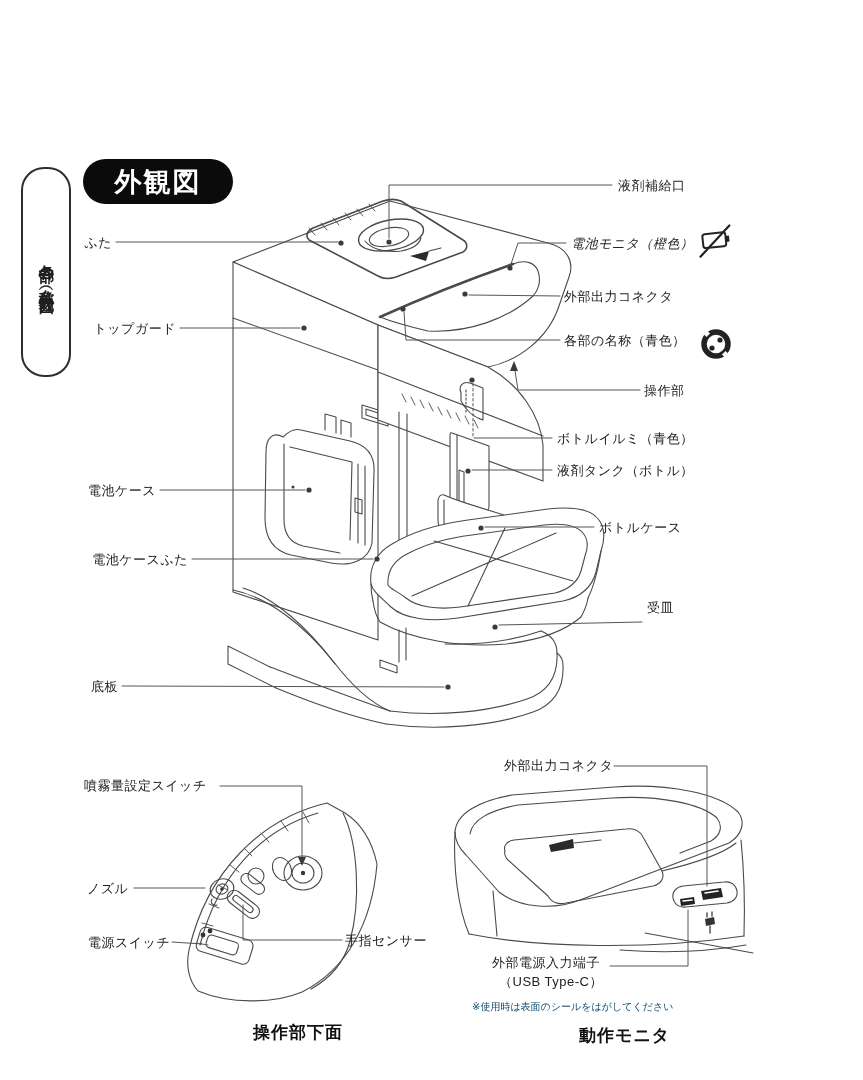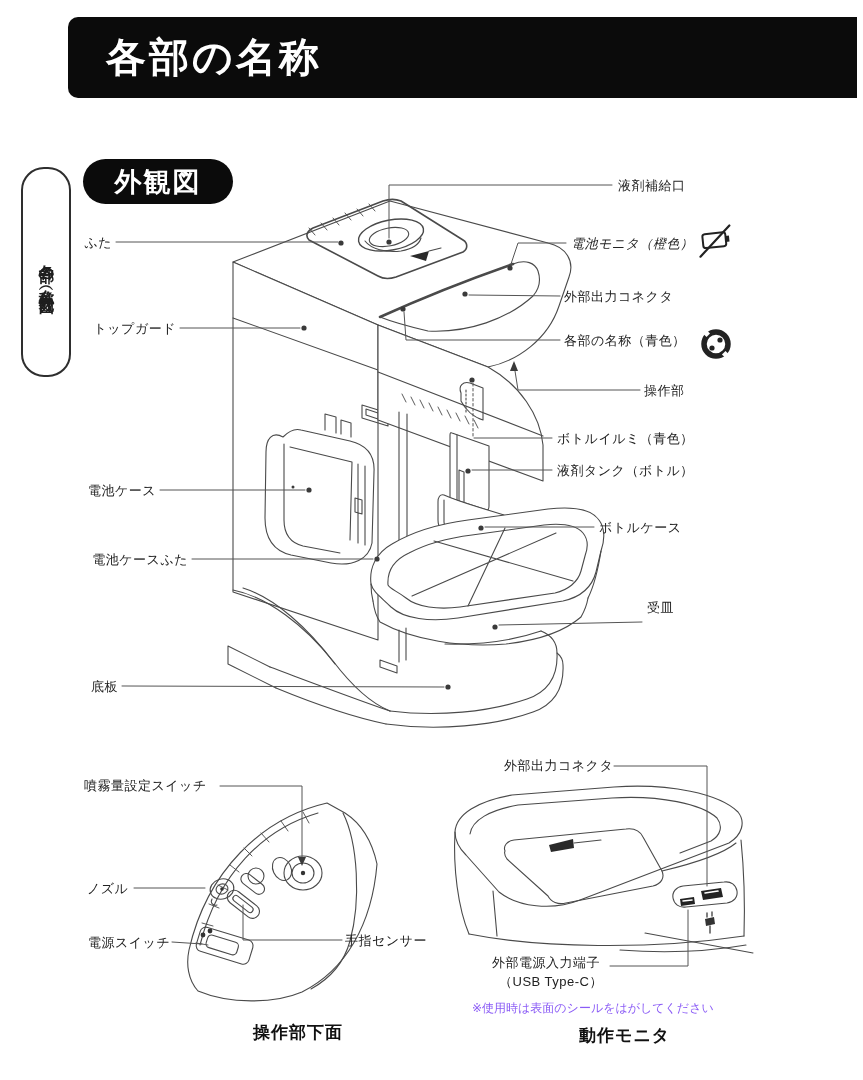--- a/index.html
+++ b/index.html
@@ -12,21 +12,21 @@
   .pill{position:absolute;left:83px;top:134px;width:150px;height:45px;background:#0b0b0b;
         border-radius:23px;display:flex;align-items:center;justify-content:center;margin-top:25px;}
   .pill .t{color:#ffffff;font-size:27px;font-weight:bold;letter-spacing:2px;}
   .sidetab{position:absolute;left:21px;top:167px;width:46px;height:206px;border:2px solid #2e2e2e;
            border-radius:23px;display:flex;align-items:center;justify-content:center;background:#fff;}
   .sidetab .t{writing-mode:vertical-rl;text-orientation:mixed;font-size:15.5px;font-weight:600;
               letter-spacing:2px;color:#1f1f1f;}
   .lbl{position:absolute;font-size:13px;letter-spacing:0.5px;white-space:nowrap;color:#222;}
   .lbl.r{text-align:right;}
   .cap{position:absolute;font-size:17px;font-weight:bold;letter-spacing:1px;white-space:nowrap;color:#111;}
-  .note{position:absolute;font-size:12px;white-space:nowrap;color:#8b5cf6;text-align:center;}
+  .note{position:absolute;font-size:10px;white-space:nowrap;color:#0c4a6e;text-align:center;}
 </style>
 </head>
 <body>
 
 <div id="page">
 
   <svg id="artwork" width="863" height="1080" viewBox="0 0 863 1080">
     <g stroke="#4a4a4a" stroke-width="1.1" fill="none" stroke-linejoin="round" stroke-linecap="round">
 
       <g>
@@ -191,23 +191,20 @@
       <g>
         <circle cx="716" cy="344" r="12" fill="#fff" stroke="#222" stroke-width="5.5"></circle>
         <circle cx="712" cy="348" r="2.6" fill="#222" stroke="none"></circle>
         <circle cx="720" cy="340" r="2.6" fill="#222" stroke="none"></circle>
         <rect x="704" y="331" width="5" height="5" fill="#fff" stroke="none" transform="rotate(45 706.5 333.5)"></rect>
         <rect x="723" y="352" width="5" height="5" fill="#fff" stroke="none" transform="rotate(45 725.5 354.5)"></rect>
       </g>
     </g>
   </svg>
 
-  <div class="banner">
-    <span class="t">各部の名称</span>
-  </div>
   <div class="pill">
     <span class="t">外観図</span>
   </div>
   <div class="sidetab">
     <span class="t">各部の名称（外観図）</span>
   </div>
 
   <div class="lbl r" style="right:751px;top:234px;">ふた</div>
   <div class="lbl r" style="right:687px;top:320px;">トップガード</div>
   <div class="lbl r" style="right:707px;top:482px;">電池ケース</div>

